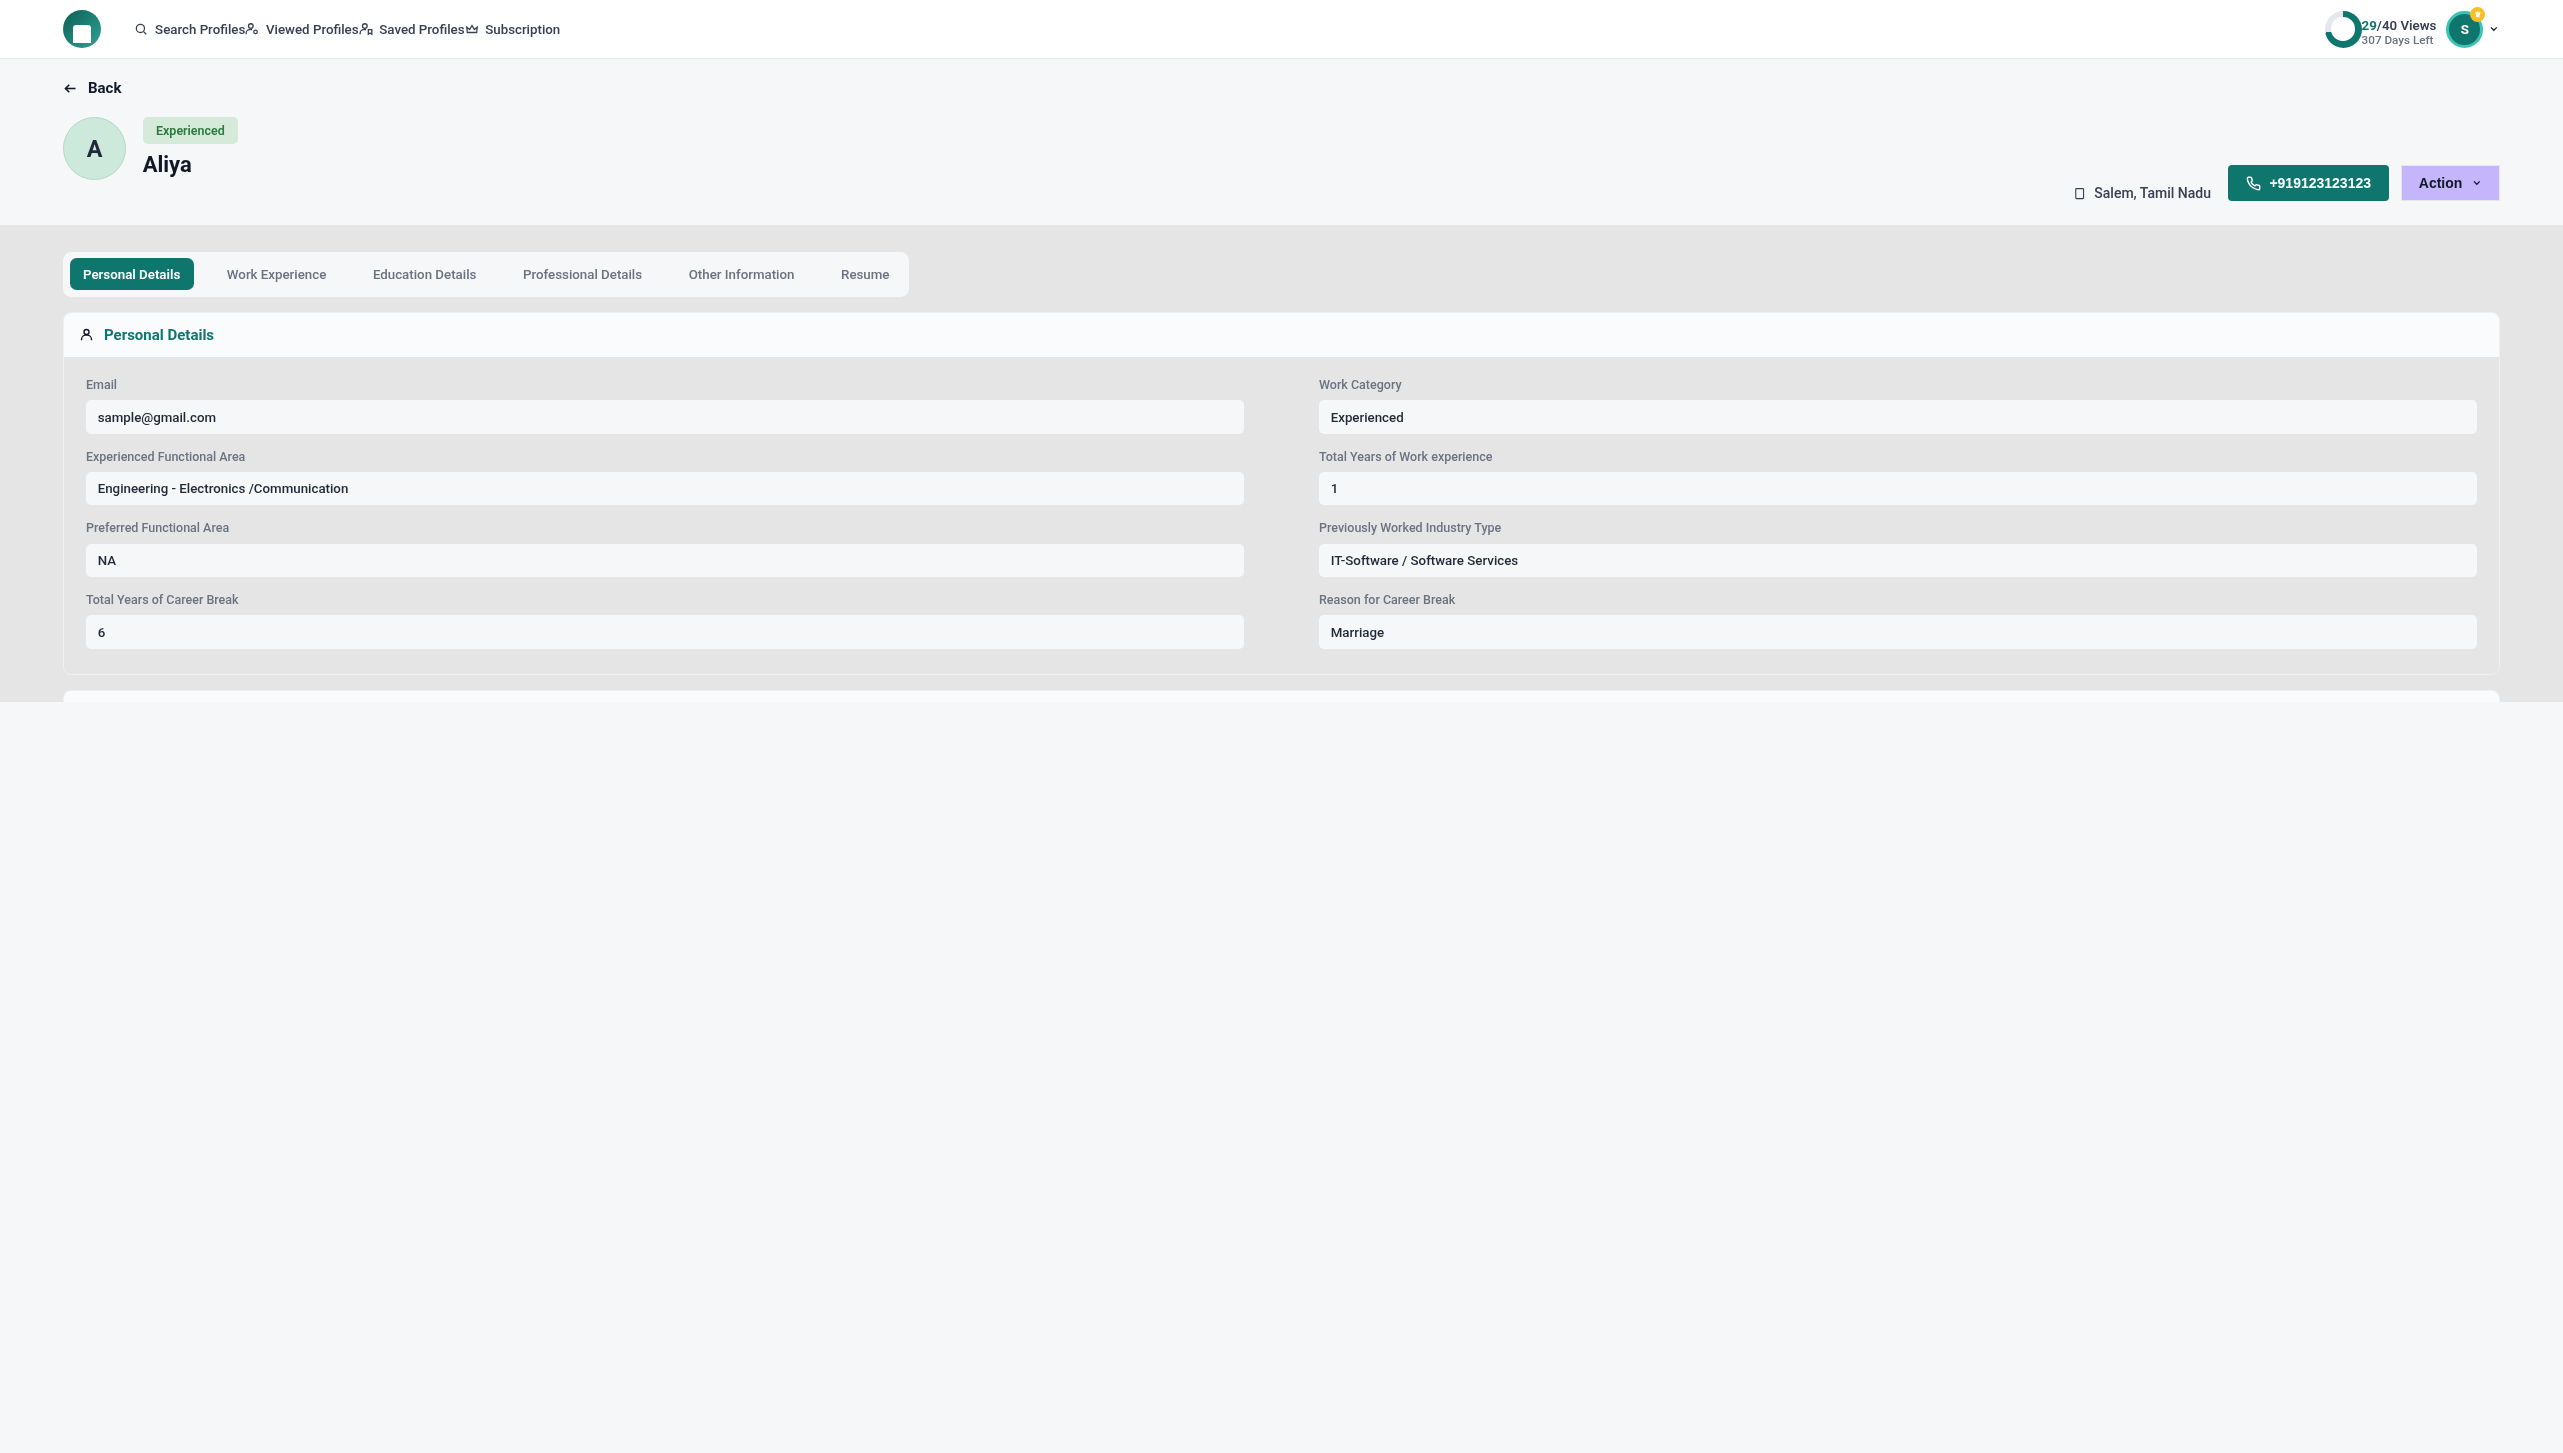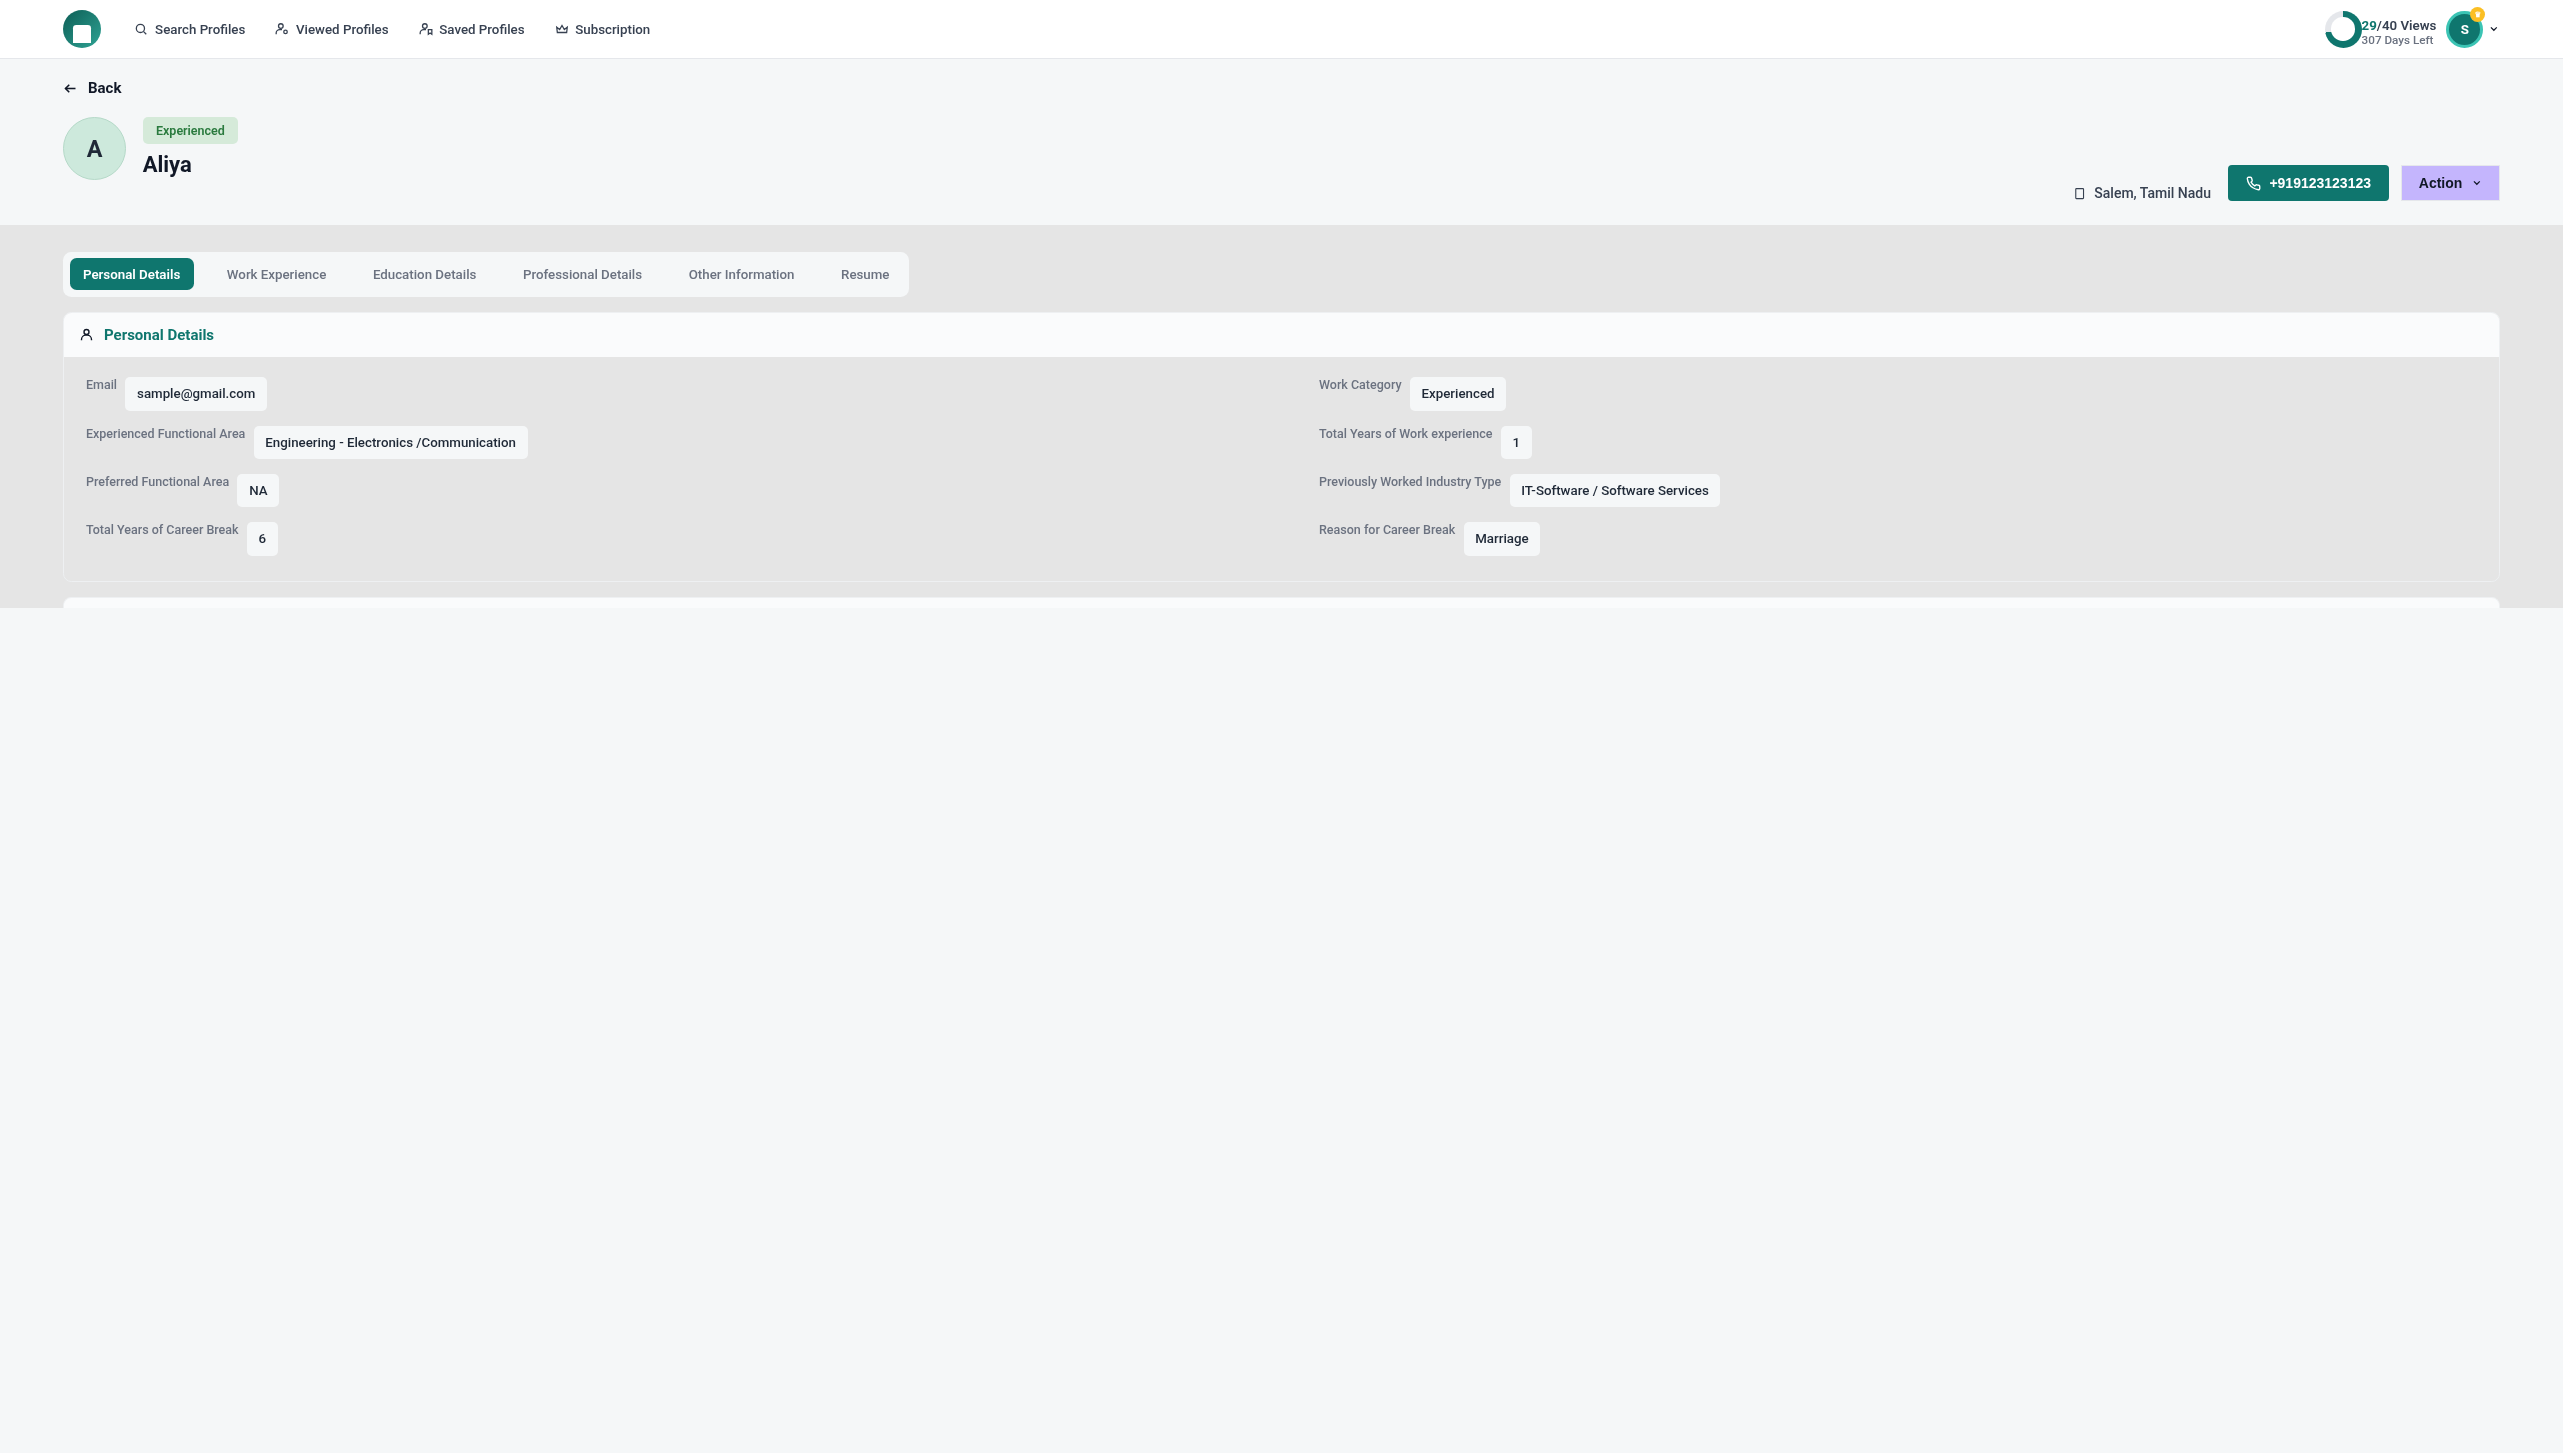--- a/index.html
+++ b/index.html
@@ -34,21 +34,20 @@
       position: absolute;
       width: 18.4px;
       height: 18.4px;
       background: #fff;
       border-radius: 3.3px 3.3px 0 0;
       bottom: 5px;
       left: 10px;
     }
     .nav-links {
       display: flex;
-      gap: 30px;
       margin-left: 23.4px;
       flex: 1;
     }
     .nav-link {
       display: flex;
       align-items: center;
       gap: 6.7px;
       color: #374151;
       font-size: 13.3px;
       font-weight: 500;
@@ -275,20 +274,21 @@
       color: #111827;
     }
     .fields-grid {
       display: grid;
       grid-template-columns: 1fr 1fr;
       gap: 15px 75px;
       padding: 20px 22px 25px 22px;
     }
     .field {
       display: flex;
+      flex-direction: column;
       gap: 8.3px;
     }
     .field-label {
       font-size: 12.5px;
       font-weight: 500;
       color: #6b7280;
     }
     .field-value {
       background: #f5f7f8;
       border-radius: 5px;

